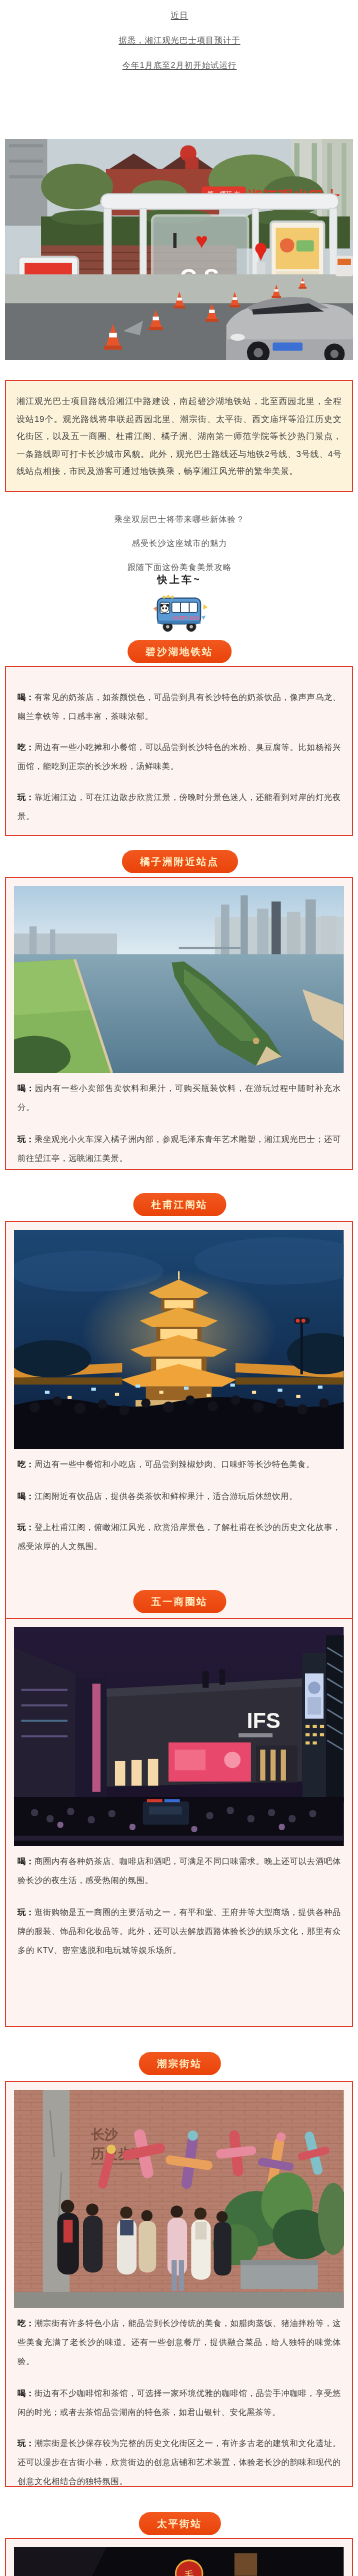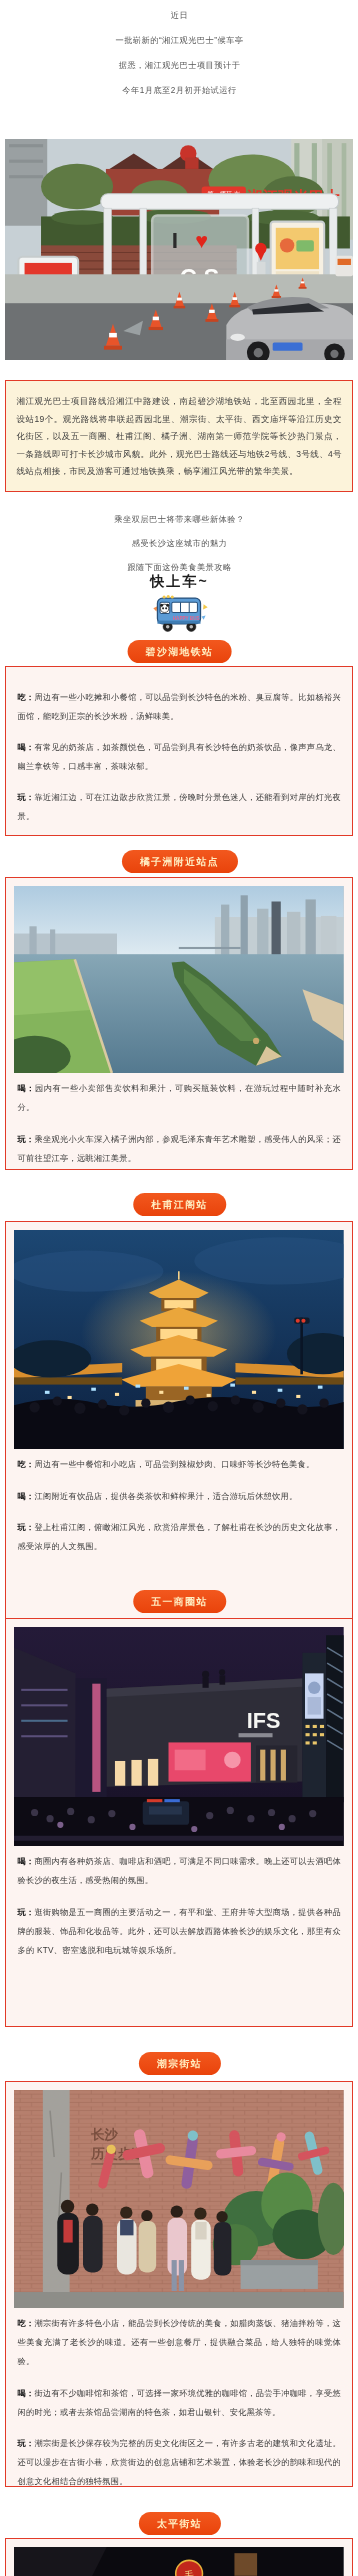--- a/index.html
+++ b/index.html
@@ -3,21 +3,21 @@
 <meta charset="utf-8">
 <style>
   html,body{margin:0;padding:0;background:#fff;}
   #page{position:relative;width:359px;height:3690px;background:#ffffff;overflow:hidden;
         font-family:"Liberation Sans","DejaVu Sans",sans-serif;}
   
   .centerlines{position:absolute;left:0;width:100%;text-align:center;color:#575757;font-size:8.2px;}
   .centerlines p{margin:0;height:25px;line-height:25px;letter-spacing:0.5px;}
   .lead p{height:24px;line-height:24px;}
   .cta{position:absolute;top:573px;left:0;width:100%;text-align:center;
-       font-size:14px;font-weight:bold;color:#1e1e1e;letter-spacing:2.1px;}
+       font-size:10px;font-weight:bold;color:#1e1e1e;letter-spacing:2.1px;font-family:Liberation Mono, monospace;}
   .bus-wrap{position:absolute;top:594px;left:50%;transform:translateX(-50%);}
   
   .hero{position:absolute;top:139px;left:5.2px;width:348px;height:221px;}
   
   .box{position:absolute;left:5.2px;width:348px;box-sizing:border-box;
        border:1px solid #e23a28;overflow:hidden;}
   .box.route{top:380px;min-height:104px;background:#fcf3da;padding:12.4px 10.3px 10.3px;
              font-size:8.5px;line-height:17.5px;color:#3e3e3e;letter-spacing:0.3px;text-align:justify;}
   .box.station{background:#fdf4f1;padding:7.2px 7.2px 11.3px;}
   .entry{margin:6.2px 4.1px 12.4px;font-size:8.2px;line-height:19px;color:#3a3a3a;
@@ -32,23 +32,22 @@
         color:#ffefc3;font-weight:bold;font-size:9.8px;height:23px;line-height:23px;
         padding:0 18.5px;border-radius:12.4px;letter-spacing:1.5px;white-space:nowrap;
         text-align:center;cursor:pointer;}
   svg text{font-family:"Liberation Sans","DejaVu Sans",sans-serif;}
 </style>
 </head>
 <body>
 
 <div id="page">
 
-  <div class="centerlines" style="top:3.1px;">
+  <div class="centerlines" style="top:3.1px;text-decoration:underline;">
     <p>近日</p>
-    <p>一批崭新的“湘江观光巴士”候车亭</p>
     <p>据悉，湘江观光巴士项目预计于</p>
     <p>今年1月底至2月初开始试运行</p>
   </div>
 
   <svg class="hero" viewBox="0 0 676 428" preserveAspectRatio="none">
     <rect width="676" height="428" fill="#c7d0d5"></rect>
 
     <rect x="0" y="0" width="82" height="168" fill="#9aa0a2"></rect>
     <rect x="8" y="10" width="66" height="6" fill="#8a9092"></rect>
       <rect x="8" y="40" width="66" height="6" fill="#8a9092"></rect>
@@ -226,22 +225,22 @@
       <circle cx="32" cy="64" r="9" fill="#222" stroke="#111"></circle>
         <circle cx="32" cy="64" r="3.5" fill="#bbb"></circle>
       <circle cx="78" cy="64" r="9" fill="#222" stroke="#111"></circle>
         <circle cx="78" cy="64" r="3.5" fill="#bbb"></circle>
       <rect x="12" y="52" width="84" height="6" fill="#3f7db4"></rect>
     </svg>
   </div>
 
   <div class="pill" style="top:640px;">碧沙湖地铁站</div>
   <section class="box station" style="top:666px;height:170px;padding-top:14.4px;">
+    <p class="entry"><span class="lbl">喝：</span><span>有常见的奶茶店，如茶颜悦色，可品尝到具有长沙特色的奶茶饮品，像声声乌龙、幽兰拿铁等，口感丰富，茶味浓郁。</span></p>
     <p class="entry"><span class="lbl">吃：</span><span>周边有一些小吃摊和小餐馆，可以品尝到长沙特色的米粉、臭豆腐等。比如杨裕兴面馆，能吃到正宗的长沙米粉，汤鲜味美。</span></p>
-    <p class="entry"><span class="lbl">喝：</span><span>有常见的奶茶店，如茶颜悦色，可品尝到具有长沙特色的奶茶饮品，像声声乌龙、幽兰拿铁等，口感丰富，茶味浓郁。</span></p>
     <p class="entry"><span class="lbl">玩：</span><span>靠近湘江边，可在江边散步欣赏江景，傍晚时分景色迷人，还能看到对岸的灯光夜景。</span></p>
   </section>
 
   <div class="pill" style="top:850px;">橘子洲附近站点</div>
   <section class="box station" style="top:877px;height:293px;">
     <figure>
       <svg class="photo" height="187" viewBox="0 0 640 362" preserveAspectRatio="none">
         <defs>
             <linearGradient id="sky2" x1="0" y1="0" x2="0" y2="1">
               <stop offset="0" stop-color="#aecbe0"></stop>
@@ -275,21 +274,21 @@
           <polygon points="306,148 330,146 372,176 430,226 492,286 520,330 470,348 396,306 344,232 312,176" fill="#47703c"></polygon>
           <polygon points="330,160 376,192 440,250 480,300 440,300 370,240 330,188" fill="#5a8648"></polygon>
           <polygon points="520,330 470,348 490,310" fill="#d8c49a"></polygon>
           <circle cx="470" cy="300" r="6" fill="#caa96a"></circle>
         </g>
         <polygon points="560,200 640,230 640,300 580,260" fill="#d9c8a8"></polygon>
         <rect x="320" y="118" width="120" height="4" fill="#8a9aa5"></rect>
       </svg>
     </figure>
     <p class="entry"><span class="lbl">喝：</span><span>园内有一些小卖部售卖饮料和果汁，可购买瓶装饮料，在游玩过程中随时补充水分。</span></p>
-    <p class="entry"><span class="lbl">玩：</span><span>乘坐观光小火车深入橘子洲内部，参观毛泽东青年艺术雕塑，感受伟人的风采；还可前往望江亭，远眺湘江美景。</span></p>
+    <p class="entry"><span class="lbl">玩：</span><span>乘坐观光小火车深入橘子洲内部，参观毛泽东青年艺术雕塑，湘江观光巴士；还可前往望江亭，远眺湘江美景。</span></p>
   </section>
 
   <div class="pill" style="top:1193px;">杜甫江阁站</div>
   <section class="box station" style="top:1221px;height:401px;">
     <figure>
       <svg class="photo" height="219" viewBox="0 0 640 425" preserveAspectRatio="none">
         <defs>
             <linearGradient id="sky3" x1="0" y1="0" x2="0" y2="1">
               <stop offset="0" stop-color="#1c4773"></stop>
               <stop offset="1" stop-color="#0d2140"></stop>

